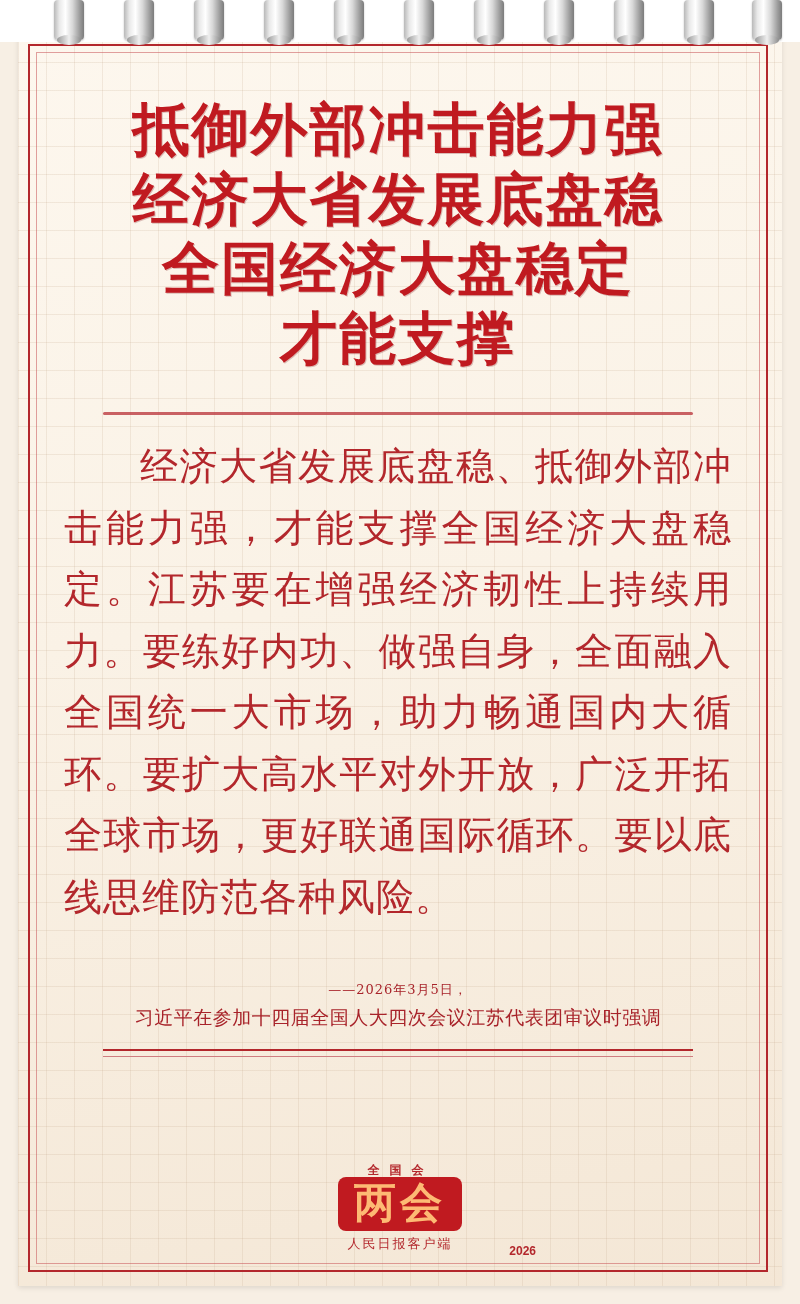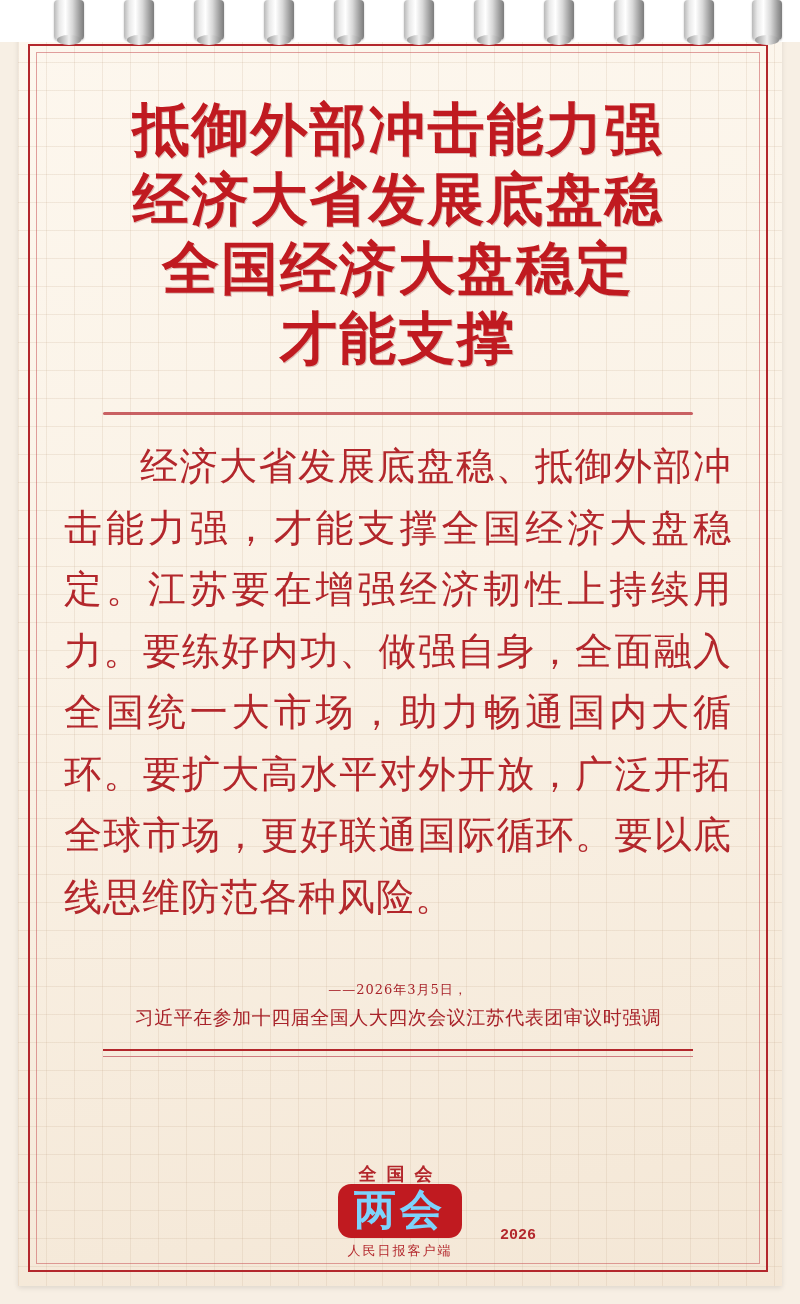--- a/index.html
+++ b/index.html
@@ -159,48 +159,48 @@
     width: 764px;
     text-align: center;
   }
   .logo-stack {
     display: inline-block;
     position: relative;
     width: 200px;
     height: 98px;
   }
   .logo-top {
-    font-size: 18px;
+    font-size: 12px;
     color: #b3272c;
     letter-spacing: 10px;
     font-weight: bold;
     padding-left: 1px;
   }
   .logo-main {
     position: relative;
     display: inline-block;
     margin-top: -2px;
     font-size: 42px;
     font-weight: bold;
-    color: #7dd3fc;
+    color: #fdba74;
     background: #c01a20;
     padding: 2px 16px 4px 16px;
-    border-radius: 13px;
+    border-radius: 8px;
     letter-spacing: 4px;
     line-height: 1.15;
     font-family: "DejaVu Serif", "Liberation Serif", serif;
   }
   .logo-year {
     position: absolute;
     right: -36px;
-    bottom: 16px;
-    font-size: 15px;
-    color: #b3272c;
-    font-weight: bold;
-    font-family: Liberation Mono, monospace;
+    bottom: 2px;
+    font-size: 12px;
+    color: #b3272c;
+    font-weight: bold;
+    font-family: Liberation Sans, sans-serif;
   }
   .logo-bottom {
     margin-top: 4px;
     font-size: 13px;
     color: #b3272c;
     letter-spacing: 2px;
   }
 </style>
 </head>
 <body>

